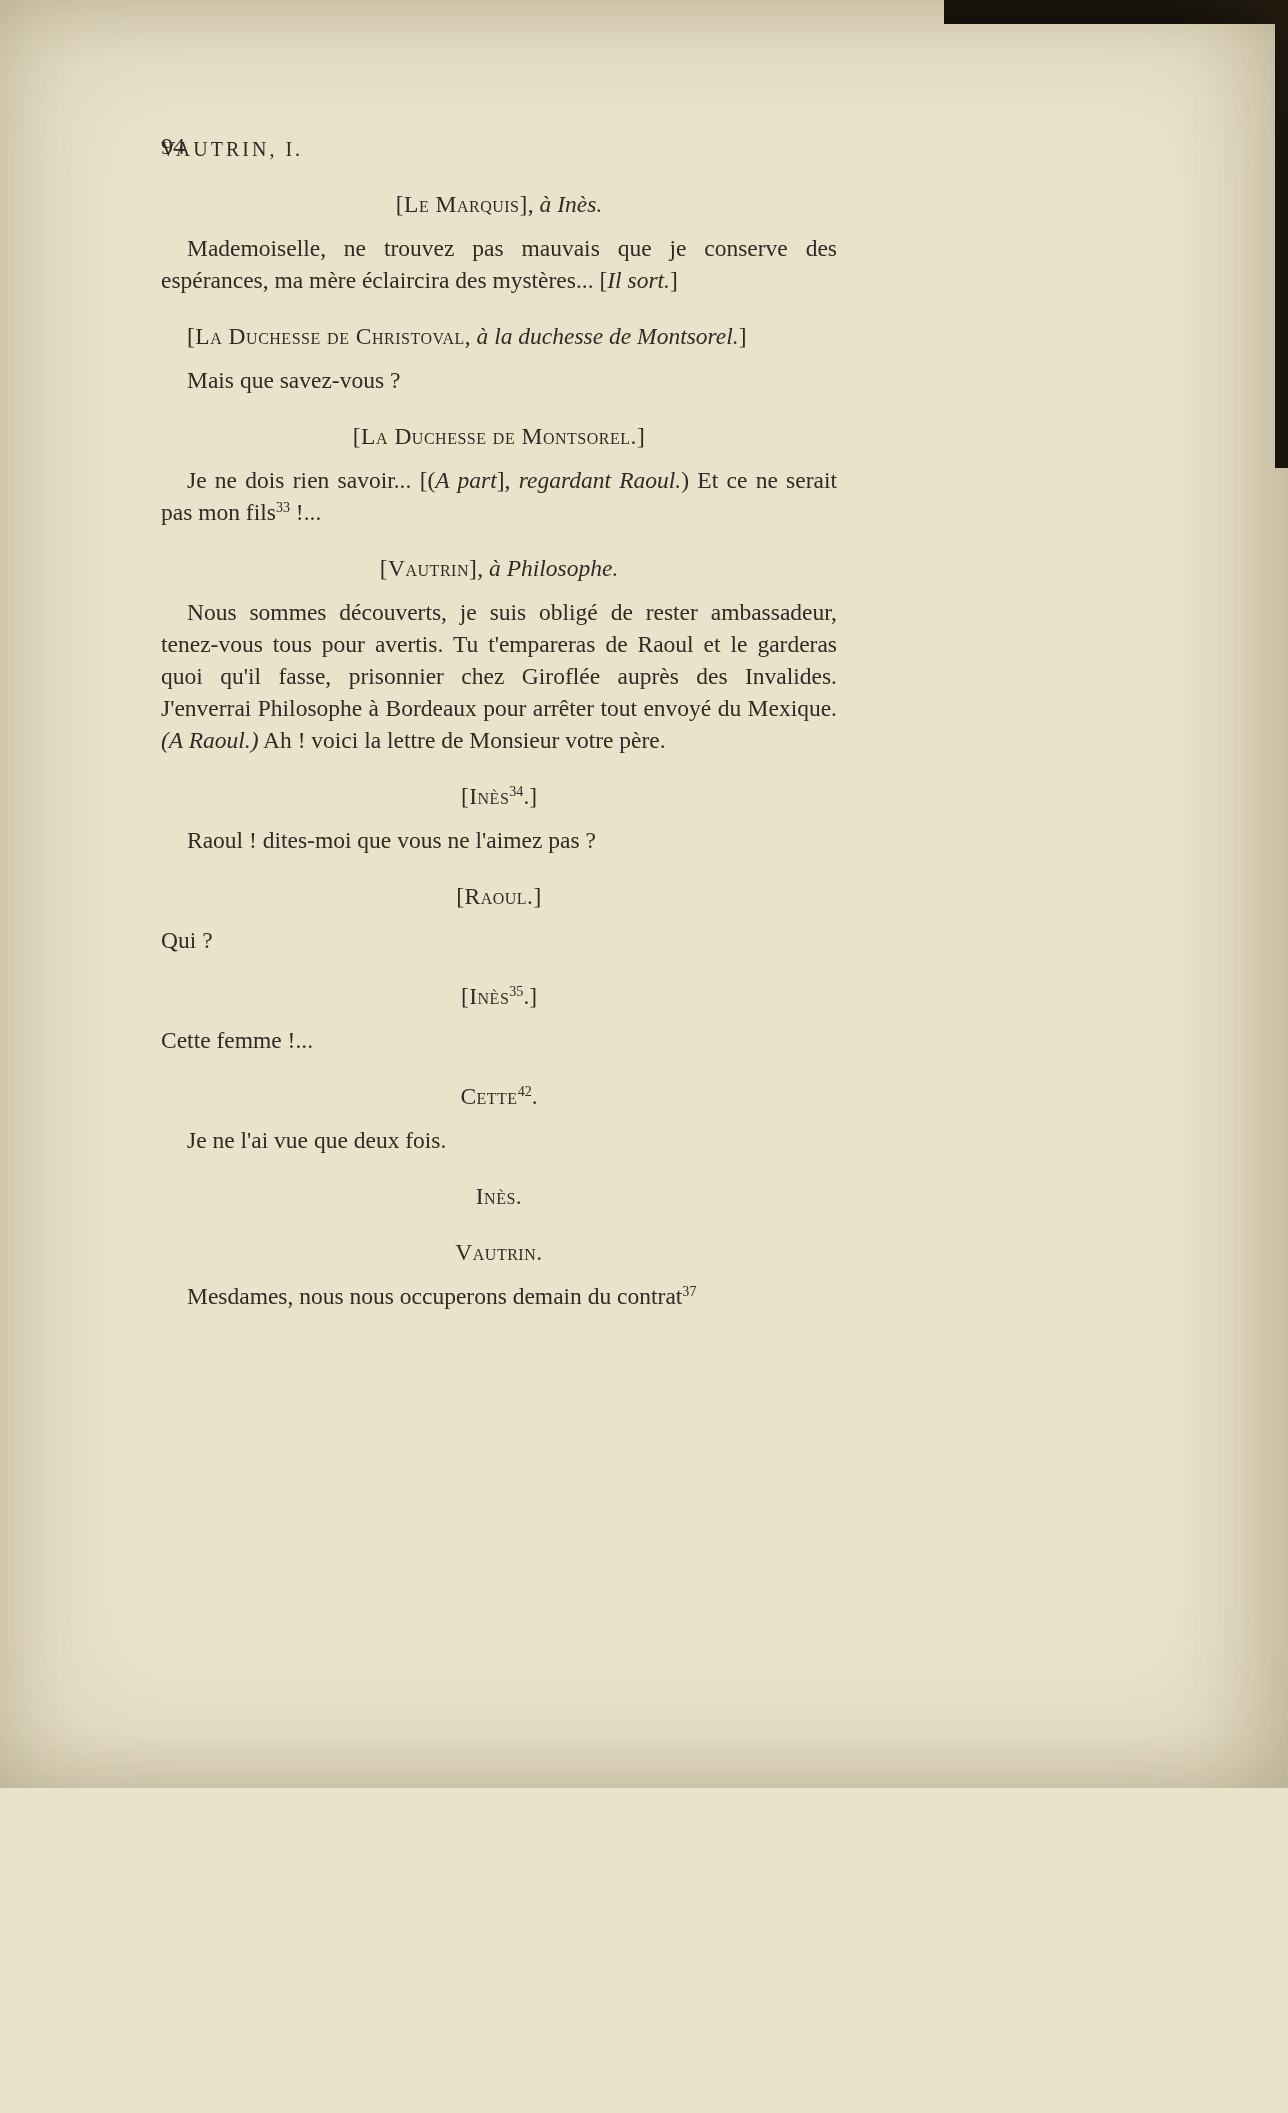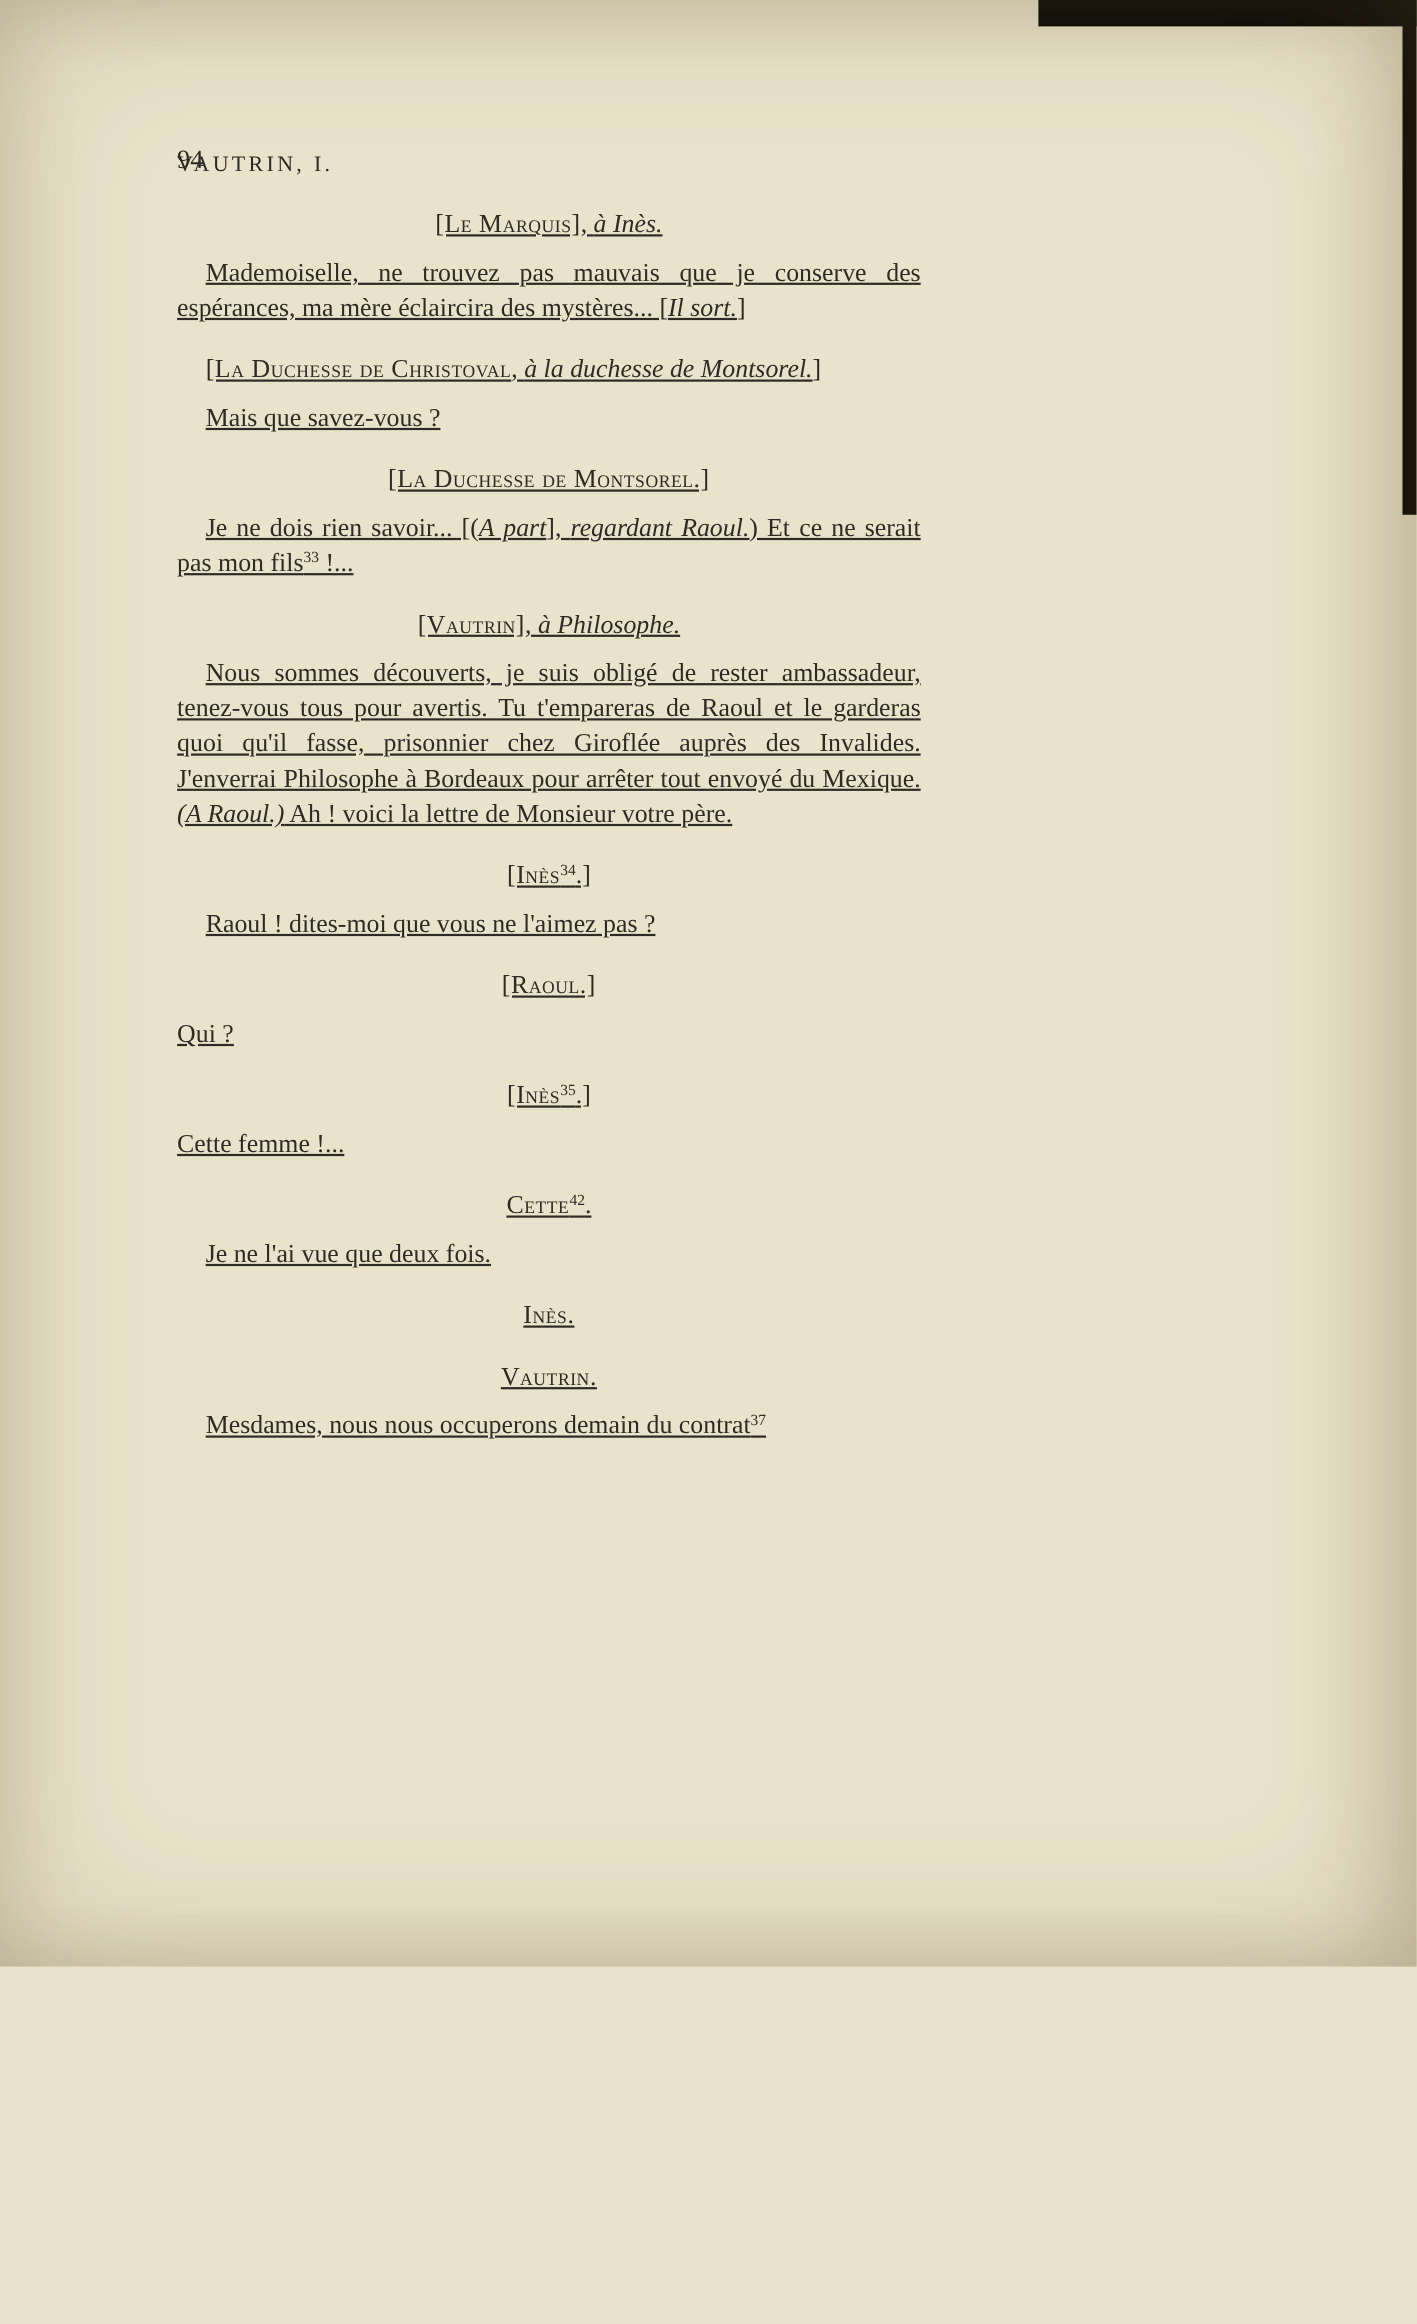--- a/index.html
+++ b/index.html
@@ -30,21 +30,21 @@
     position:absolute;top:0;right:0;width:13px;height:468px;
     background:var(--artifact);
   }
   .content{
     position:absolute;left:161px;top:130px;width:676px;
     font-size:23.5px;line-height:32px;
   }
   .runhead{position:relative;height:34px;}
   .pagenum{position:absolute;left:0;top:0;font-size:24px;}
   .runtitle{font-size:20px;letter-spacing:3px;padding-top:3px;}
-  p.block{margin:0;text-decoration:underline;}
+  p.block{margin:0;}
   p.speaker{margin:24px 0 12px;}
   p.center{text-align:center;}
   p.indent{text-indent:26px;}
   p.justify{text-align:justify;}
   .sc{font-variant:small-caps;letter-spacing:0.5px;}
   .it{font-style:italic;}
   sup{font-size:0.6em;line-height:0;vertical-align:baseline;position:relative;top:-0.55em;}
 </style>
 </head>
 <body>

